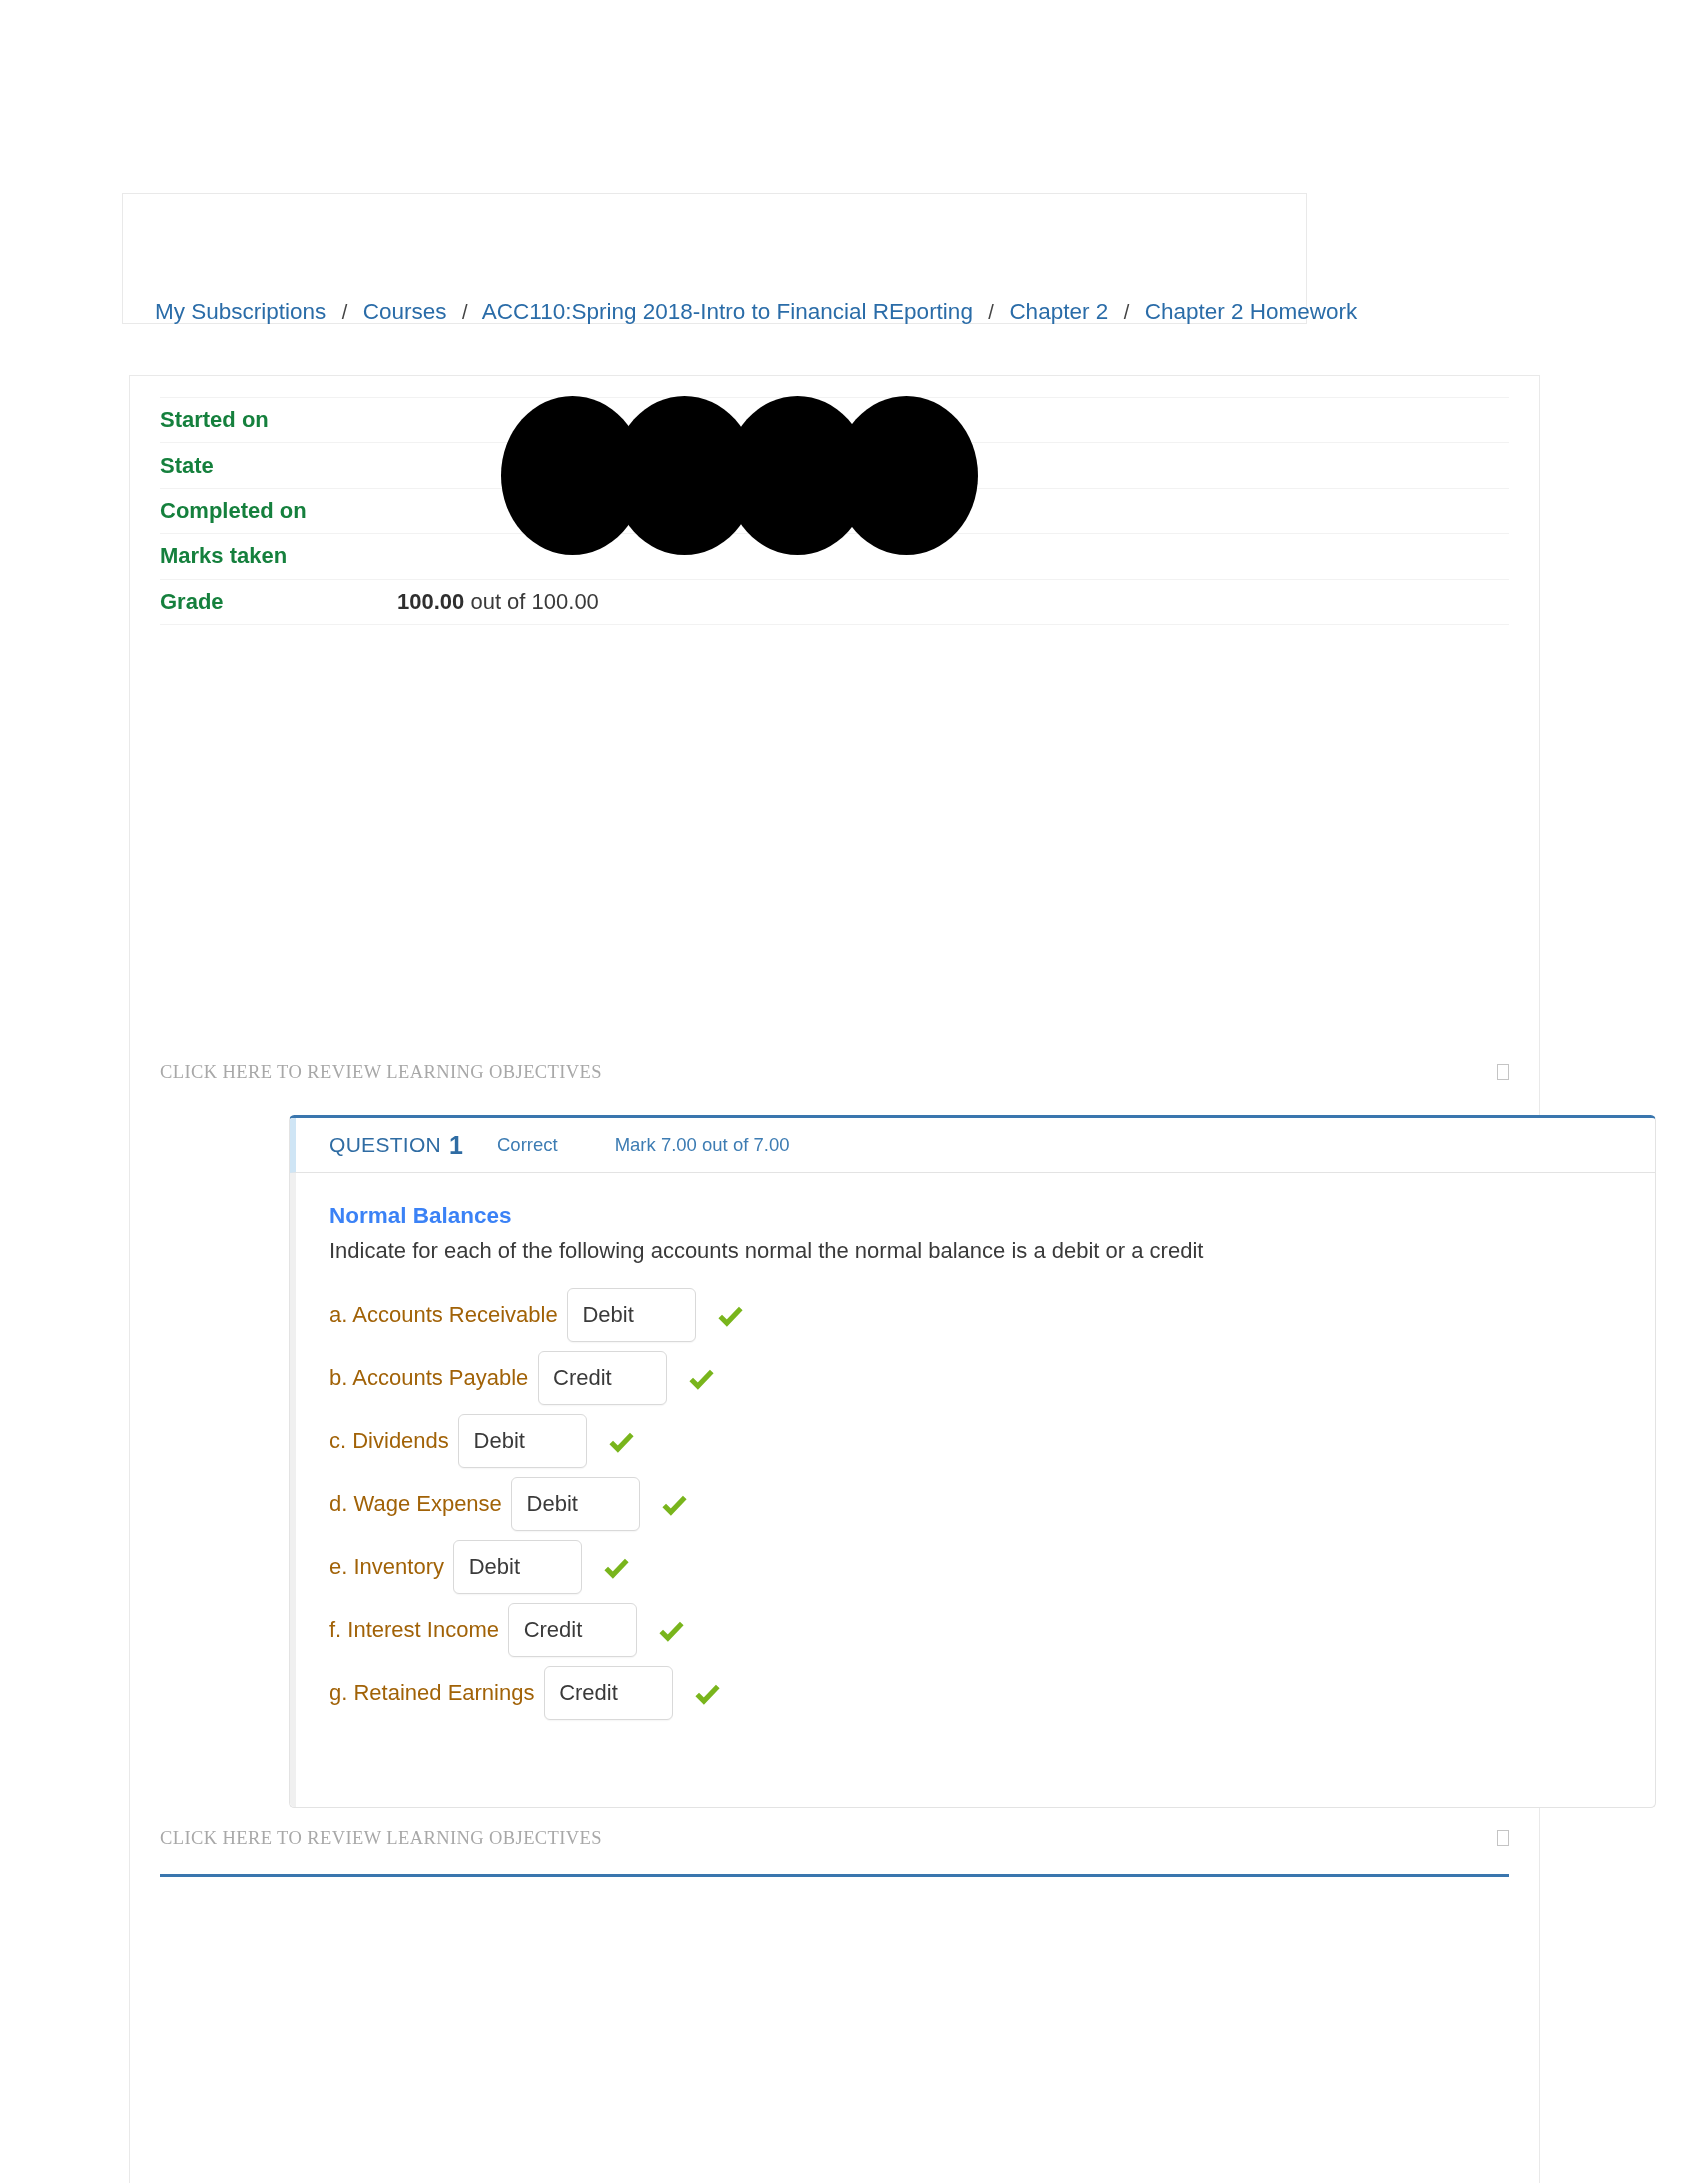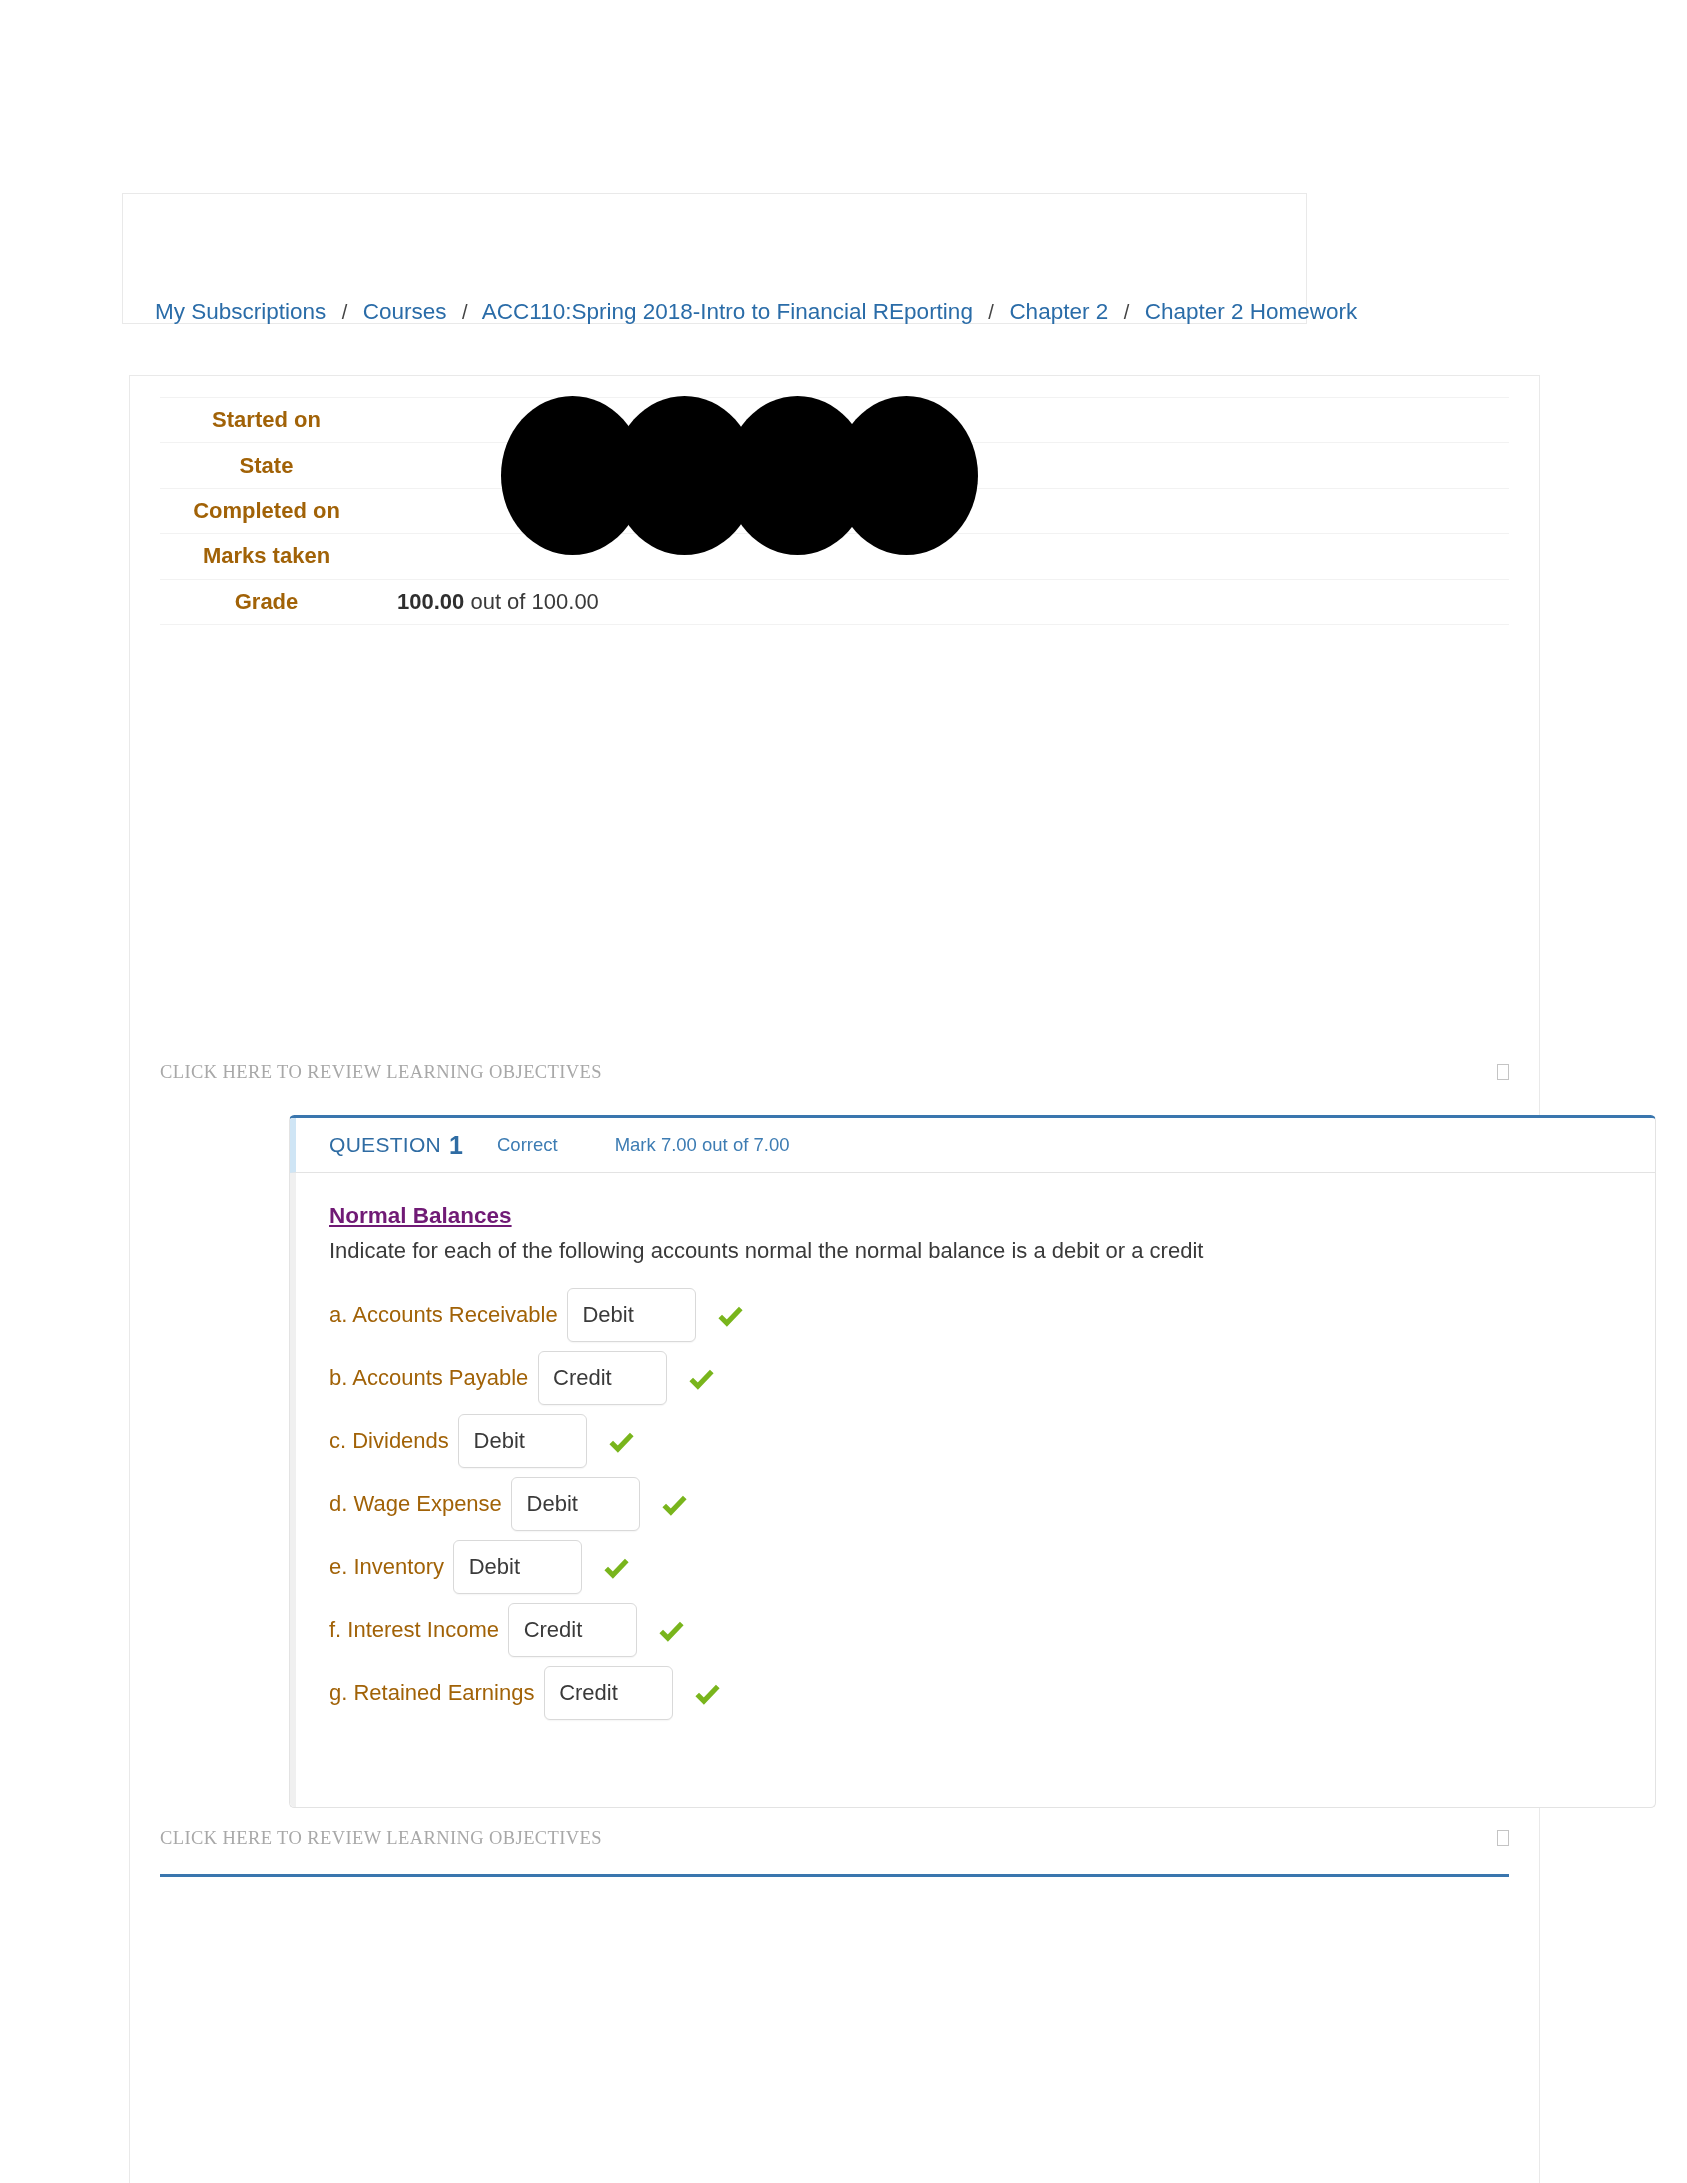--- a/index.html
+++ b/index.html
@@ -51,23 +51,23 @@
   }
   .summary-table tr { border-bottom: 1.3px solid #f2f2f2; }
   .summary-table tr:first-child { border-top: 1.3px solid #f2f2f2; }
   .summary-table td {
     padding: 9.2px 0;
     font-size: 22px;
     vertical-align: middle;
     height: 42px;
   }
   .summary-table td.label {
-    text-align: center;
+    text-align: left;
     font-weight: bold;
-    color: #a16207;
+    color: #15803d;
     width: 233px;
     padding-right: 20px;
     white-space: nowrap;
   }
   .summary-table td.value {
     text-align: left;
     color: #3a3a3a;
     font-weight: normal;
     padding-left: 4px;
   }
@@ -165,24 +165,23 @@
     margin-left: 57px;
   }
   .question-body {
     border-left: 6.6px solid #f0f0f0;
     padding: 29px 33px 40px 33px;
     min-height: 634px;
   }
   .q-title {
     font-size: 22.5px;
     font-weight: bold;
-    color: #701a75;
+    color: #3b82f6;
     margin: 0 0 6.6px 0;
     line-height: 1.25;
-    text-decoration: underline;
   }
   .q-prompt {
     font-size: 22px;
     color: #3a3a3a;
     margin: 0 0 18.5px 0;
     line-height: 1.3;
   }
 
   .answer-row {
     display: flex;

